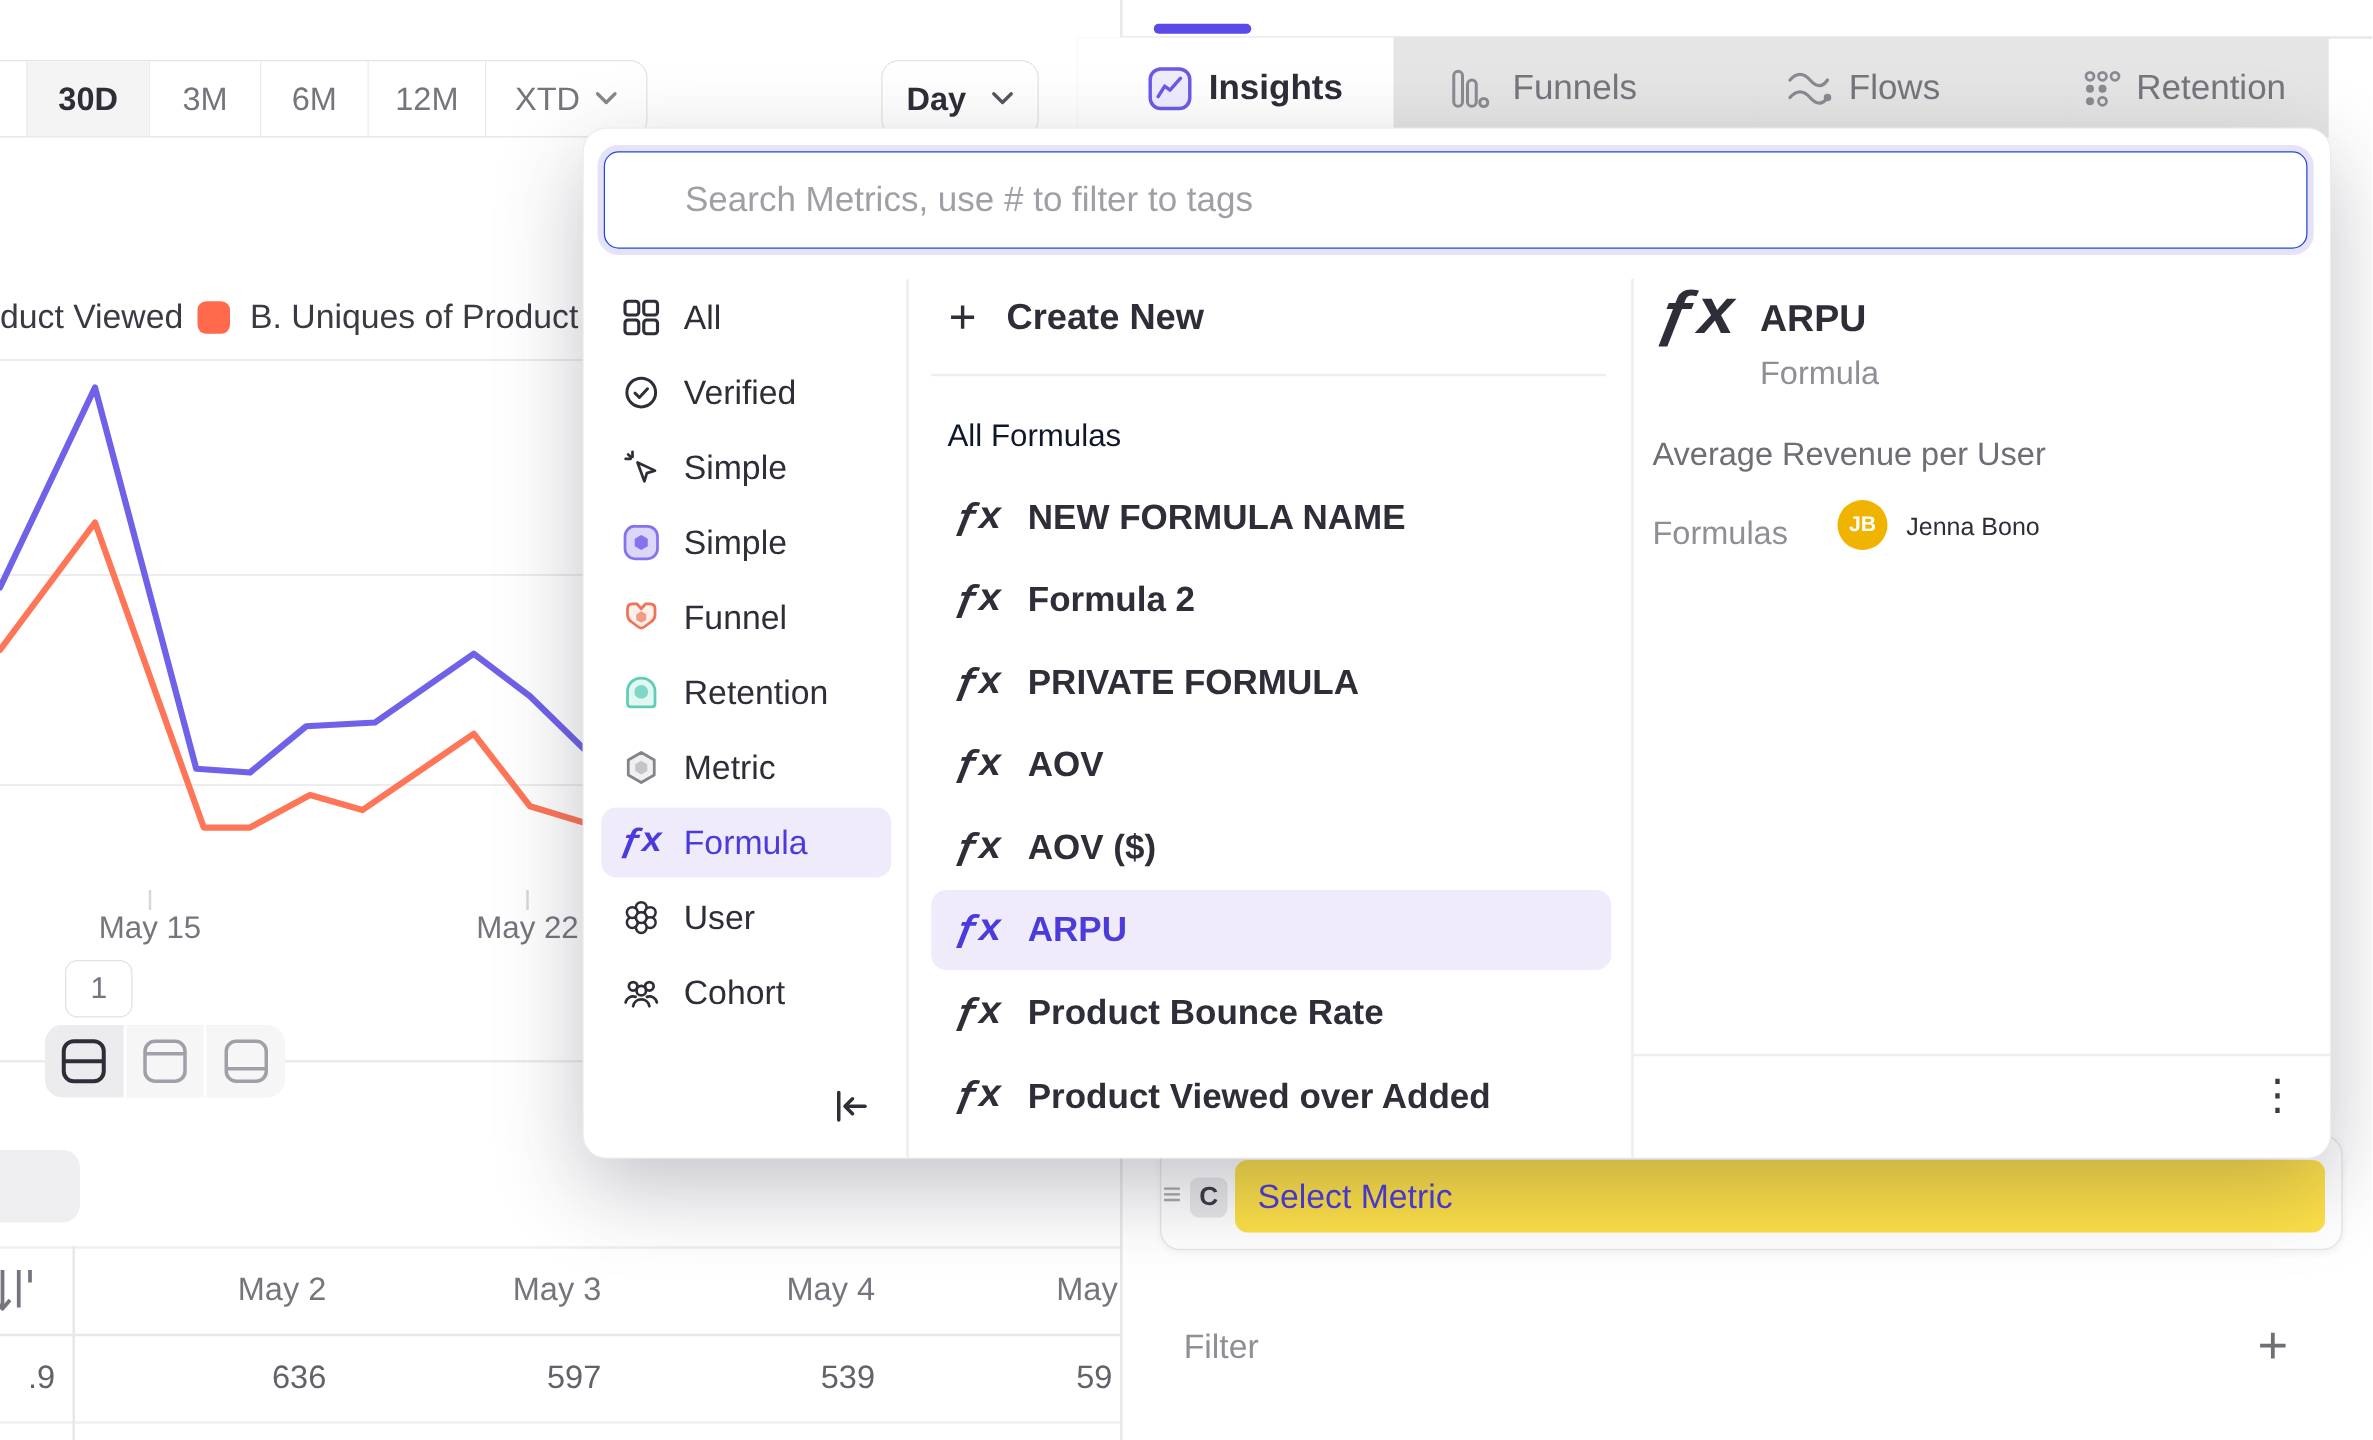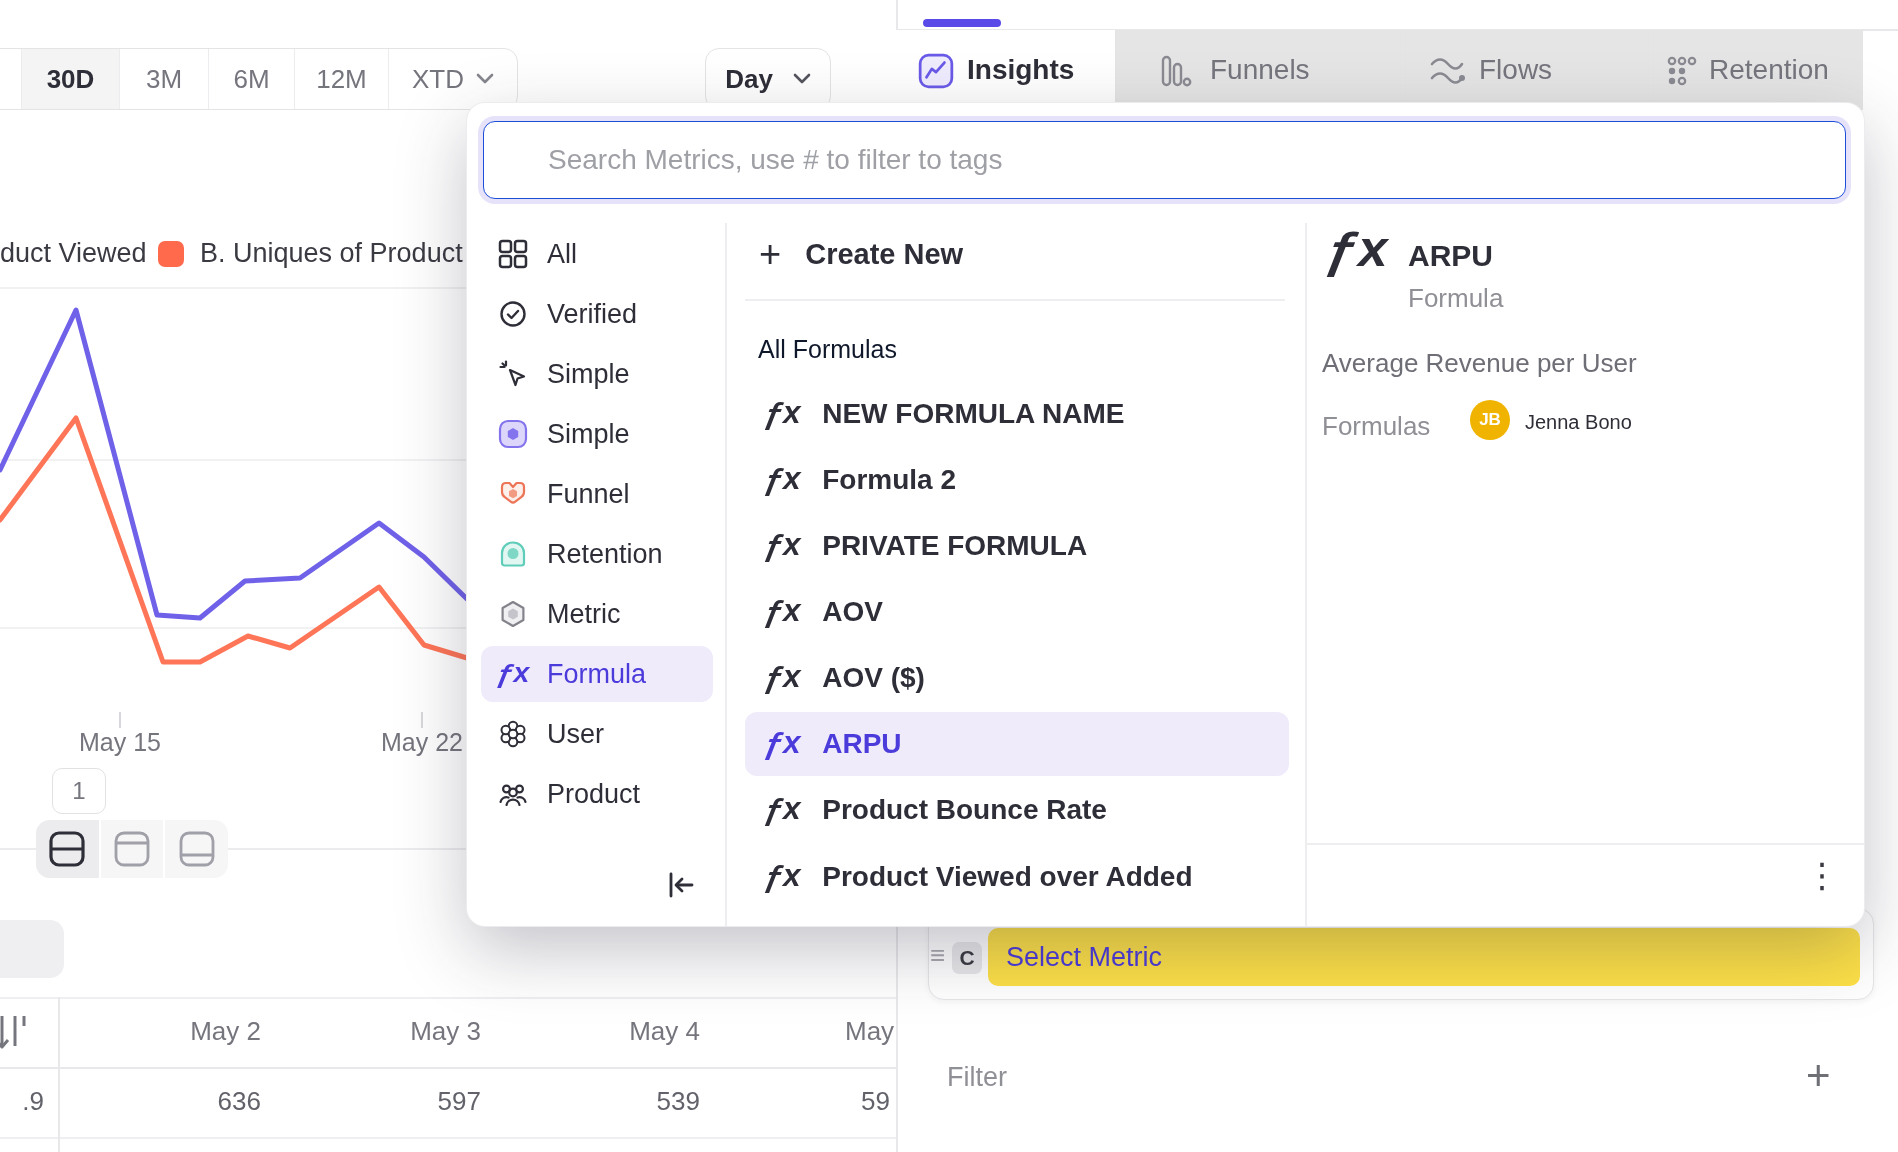--- a/index.html
+++ b/index.html
@@ -356,21 +356,21 @@
             <g fill="none" stroke="#2E2E38" stroke-width="2.2" stroke-linecap="round">
           <circle cx="8.5" cy="10" r="3.4"></circle>
               <circle cx="21.5" cy="10" r="3.4"></circle>
               <circle cx="15" cy="13.5" r="3.8"></circle>
           <path d="M2.5 23 a6 6 0 0 1 8 -4.5"></path>
               <path d="M27.5 23 a6 6 0 0 0 -8 -4.5"></path>
               <path d="M8.5 26 a6.6 6.6 0 0 1 13 0"></path>
             </g>
           </svg>
       </span>
-        <span>Product</span>
+        <span>Cohort</span>
     </div>
 
     <svg class="abs collapse-btn" width="32" height="32" viewBox="0 0 32 32">
       <line x1="6" y1="5" x2="6" y2="27" stroke="#2E2E38" stroke-width="2.8" stroke-linecap="round"></line>
       <line x1="27" y1="16" x2="12" y2="16" stroke="#2E2E38" stroke-width="2.8" stroke-linecap="round"></line>
       <polyline points="17,10 11,16 17,22" fill="none" stroke="#2E2E38" stroke-width="2.8" stroke-linecap="round" stroke-linejoin="round"></polyline>
     </svg>
 
     <div class="abs create-row">
       <span class="create-plus">+</span>

